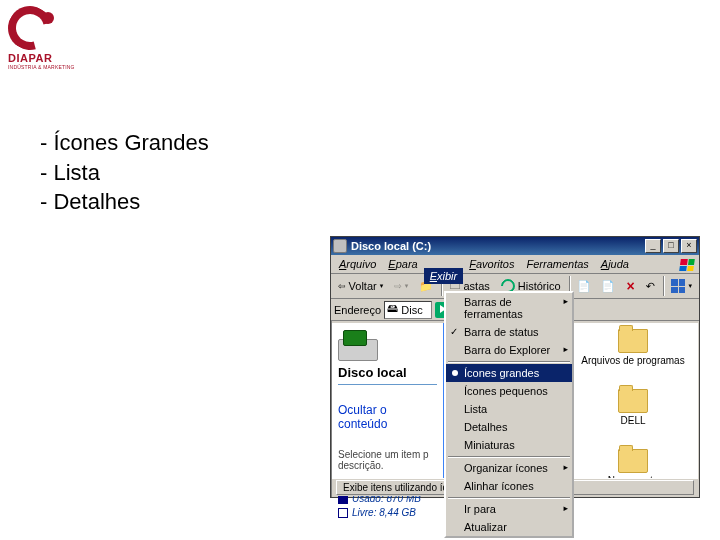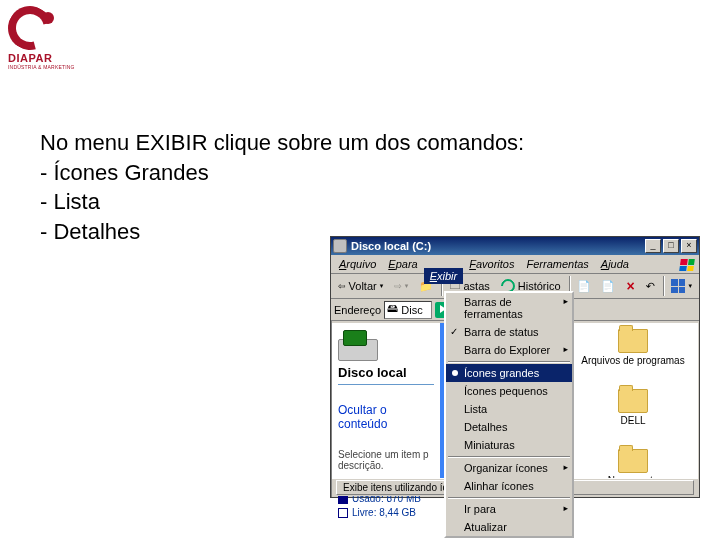--- a/index.html
+++ b/index.html
@@ -47,29 +47,29 @@
   .ico-grid { width:14px; height:14px; display:grid; grid-template-columns:1fr 1fr; grid-template-rows:1fr 1fr; gap:1px; }
   .ico-grid div { background:#2a64c4; }
   .tb-drop { font-size:7px; }
 
   .addressbar { height:22px; background:#d4d0c8; border-bottom:1px solid #808080; display:flex; align-items:center; padding:0 3px; gap:3px; }
   .addr-input { flex:0 0 48px; height:18px; background:#fff; border:1px solid #808080; border-top-color:#404040; border-left-color:#404040; display:flex; align-items:center; padding:0 2px; font-size:11px; }
   .go-btn { width:16px; height:16px; background:#0a6; border-radius:2px; position:relative; }
   .go-btn:after { content:""; position:absolute; left:5px; top:3px; border-left:6px solid #fff; border-top:4px solid transparent; border-bottom:4px solid transparent; }
 
   .content { position:absolute; left:1px; top:86px; right:1px; bottom:19px; background:#fff; display:flex; }
-  .leftpane { width:112px; border-right:4px solid #3b82f6; padding:4px 6px; font-size:10px; color:#003399; }
+  .leftpane { width:112px; border-right:1px solid #3b82f6; padding:4px 6px; font-size:10px; color:#003399; }
   .lp-ico { width:40px; height:32px; margin:2px 0 4px; position:relative; }
   .lp-drive { width:40px; height:22px; background:#cfcfcf; border:1px solid #888; border-radius:2px; position:absolute; bottom:0; }
   .lp-drive:before { content:""; position:absolute; top:-10px; left:4px; width:22px; height:14px; background:#1a7f1a; border:1px solid #0d4d0d; border-radius:2px; }
   .lp-title { font-weight:bold; color:#000; font-size:13px; margin-bottom:4px; font-family: Tahoma, sans-serif; }
   .lp-link { color:#0033cc; margin:18px 0; font-size:12px; }
   .lp-text { color:#444; font-size:10px; margin:3px 0; }
   .lp-cap { color:#000; font-size:10px; margin-top:8px; }
-  .lp-bar { display:flex; align-items:center; gap:4px; margin-top:3px; }
+  .lp-bar { display:flex; align-items:center; gap:4px; margin-top:3px;font-style:italic; }
   .lp-sq { width:10px; height:10px; border:1px solid #000080; }
   .lp-sq.used { background:#000080; }
 
   .rightpane { flex:1; padding:6px 4px; display:grid; grid-template-columns:repeat(2, 1fr); grid-auto-rows:56px; gap:4px 2px; align-content:start; }
   .fitem { display:flex; flex-direction:column; align-items:center; font-size:10px; text-align:center; }
   .folder-ico { width:30px; height:24px; background:#f4d477; border:1px solid #caa43b; border-radius:1px 1px 2px 2px; position:relative; margin-bottom:2px; }
   .folder-ico:before { content:""; position:absolute; top:-5px; left:0; width:12px; height:5px; background:#f4d477; border:1px solid #caa43b; border-bottom:none; border-radius:2px 2px 0 0; }
 
   .statusbar { position:absolute; left:1px; right:1px; bottom:1px; height:18px; background:#d4d0c8; border-top:1px solid #fff; display:flex; align-items:center; padding:0 4px; font-size:10px; }
   .status-cell { border:1px solid #808080; border-top-color:#fff; border-left-color:#fff; padding:1px 6px; height:15px; }
@@ -93,21 +93,20 @@
   <div class="logo">
     <div class="logo-mark">
       <div class="logo-arc"></div>
         <div class="logo-dot"></div>
     </div>
     <div class="logo-text">DIAPAR</div>
     <div class="logo-sub">INDÚSTRIA &amp; MARKETING</div>
   </div>
 
   <div class="instr">
-    <div class="instr-line">No menu EXIBIR clique sobre um dos comandos:</div>
     <div class="instr-line">- <span>Ícones Grandes</span></div>
     <div class="instr-line">- <span>Lista</span></div>
     <div class="instr-line">- <span>Detalhes</span></div>
   </div>
 
   <div class="win">
     <div class="titlebar">
       <div class="title-icon"></div>
       <div class="title-text">Disco local (C:)</div>
       <div class="title-btns">

